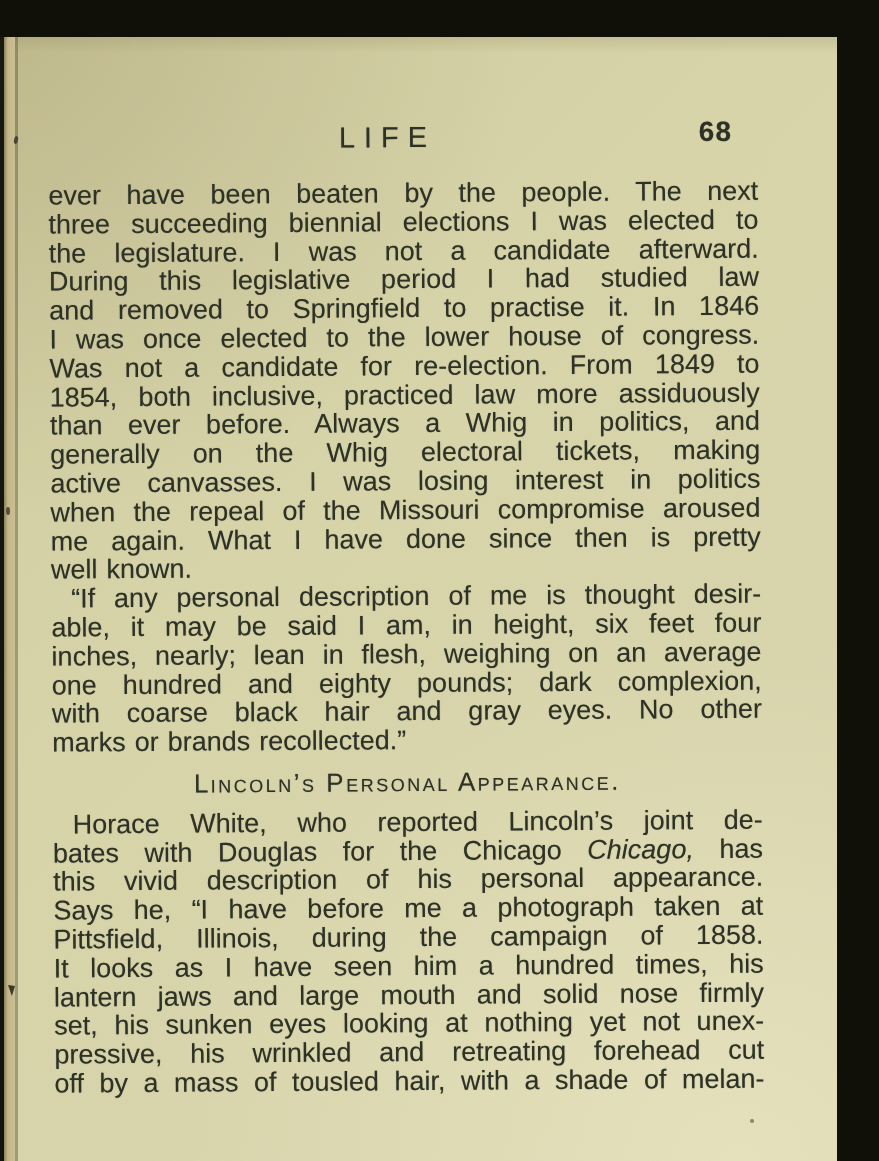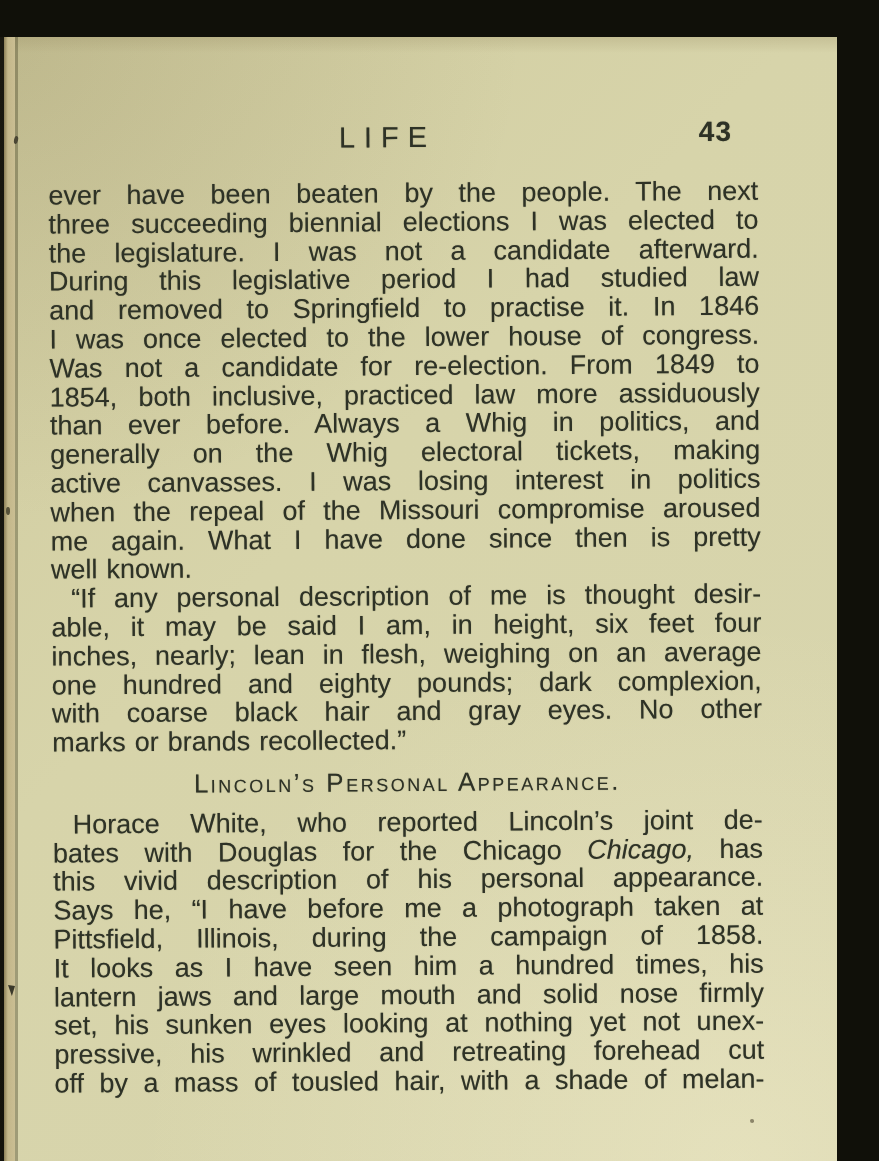--- a/index.html
+++ b/index.html
@@ -124,21 +124,21 @@
   <div class="bottom-shadow"></div>
   <div class="bottom-strip"></div>
   <div class="speck s1"></div>
   <div class="speck s2"></div>
   <div class="speck s3"></div>
   <div class="speck s4"></div>
 
   <div class="page-content">
     <div class="running-head">
       <span class="running-title">LIFE</span>
-      <span class="page-number">43</span>
+      <span class="page-number">68</span>
     </div>
     <div class="text-block">
         <div class="para">
           <div class="line">ever have been beaten by the people.  The next</div>
           <div class="line">three succeeding biennial elections I was elected to</div>
           <div class="line">the legislature.  I was not a candidate afterward.</div>
           <div class="line">During this legislative period I had studied law</div>
           <div class="line">and removed to Springfield to practise it.  In 1846</div>
           <div class="line">I was once elected to the lower house of congress.</div>
           <div class="line">Was not a candidate for re-election.  From 1849 to</div>

